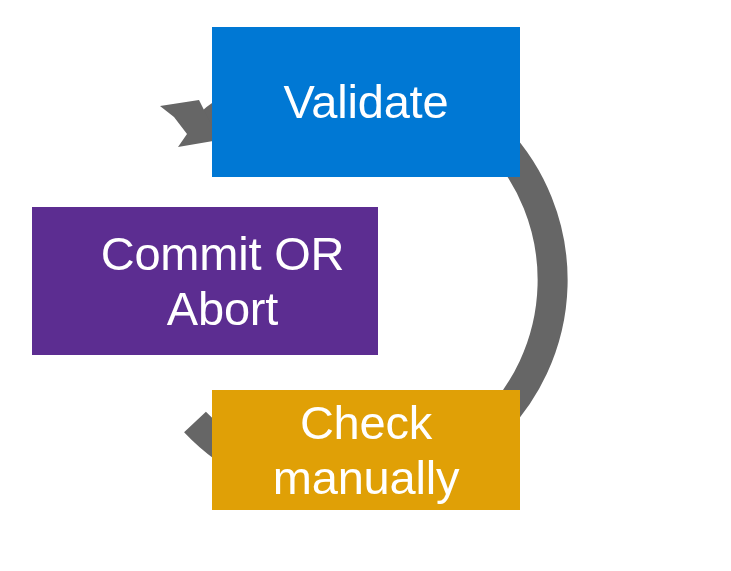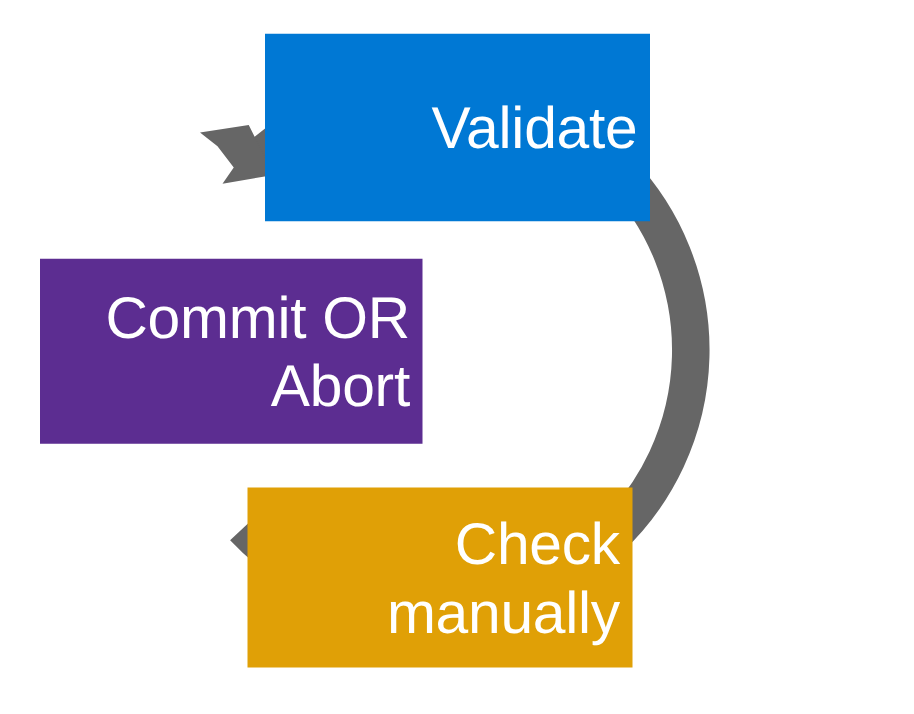--- a/index.html
+++ b/index.html
@@ -23,21 +23,21 @@
     left: 0;
     top: 0;
     width: 731px;
     height: 571px;
   }
   .node-box {
     position: absolute;
     display: flex;
     align-items: center;
     justify-content: center;
-    text-align: right;
+    text-align: center;
     color: #ffffff;
     font-family: "Liberation Sans", sans-serif;
     font-weight: 400;
     font-size: 47px;
     line-height: 1.18;
     letter-spacing: -0.2px;
     box-sizing: border-box;
     padding: 4px 10px;
     z-index: 5;
   }
@@ -52,29 +52,29 @@
     width: 308px;
     height: 150px;
   }
   #node-prepare {
     left: 398px;
     top: 205px;
     width: 307px;
     height: 150px;
   }
   #node-check {
-    left: 198px;
+    left: 212px;
     top: 390px;
     width: 308px;
-    height: 144px;
+    height: 120px;
   }
   #node-commit {
     left: 32px;
     top: 207px;
-    width: 306px;
+    width: 346px;
     height: 148px;
     padding-left: 45px;
   }
 </style>
 </head>
 <body>
 
 <div id="canvas" style="background: rgb(255, 255, 255);">
 
   <svg id="cycle-arrow-layer" viewBox="0 0 731 571" width="731" height="571" aria-hidden="true">

